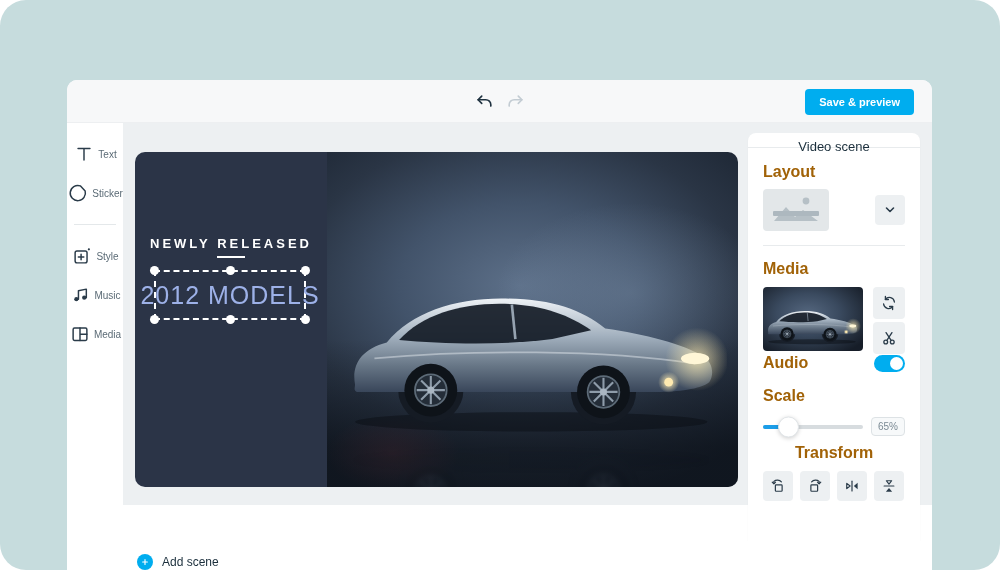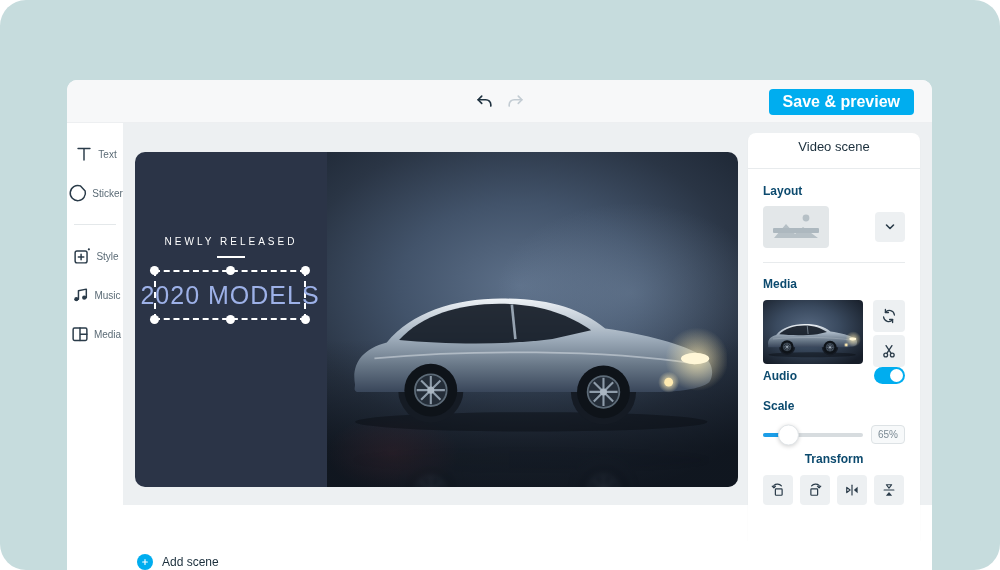--- a/index.html
+++ b/index.html
@@ -11,41 +11,41 @@
   .window { position:absolute; left:67px; top:80px; width:865px; height:490px;
             background:#fff; border-radius:10px 10px 0 0; overflow:hidden; }
 
   .topbar { position:absolute; top:0; left:0; right:0; height:43px;
             background:#f7f8f9; border-bottom:1px solid #edeff1; }
   .history { position:absolute; left:50%; top:12px; transform:translateX(-50%);
              display:flex; gap:12px; }
   .history svg { width:20px; height:20px; cursor:pointer; }
   .save-btn { position:absolute; right:18px; top:9px; height:26px; padding:0 14px;
               background:#00adef; border:none; border-radius:4px; color:#fff;
-              font-size:16px; font-weight:bold; font-family:inherit; cursor:pointer; }
+              font-size:11px; font-weight:bold; font-family:inherit; cursor:pointer; }
 
   
   .sidebar { position:absolute; left:0; top:43px; bottom:0; width:56px; background:#fff;
              display:flex; flex-direction:column; align-items:center; padding-top:20px; }
   .side-item { display:flex; flex-direction:row; align-items:center; gap:3px;
                margin-bottom:17px; cursor:pointer; }
   .side-item svg { width:22px; height:22px; }
   .side-label { font-size:10px; color:#5b6b76; }
   .side-divider { width:42px; height:1px; background:#e4e8ea; margin:3px 0 20px; }
 
   
   .workzone { position:absolute; left:56px; top:43px; right:0; bottom:0; background:#fff; }
   .canvas-zone { position:absolute; left:0; top:0; right:0; height:382px; background:#edf0f2; }
 
   
   .scene { position:absolute; left:12px; top:29px; width:603px; height:335px;
            border-radius:10px; overflow:hidden; display:flex; }
   .scene-left { width:192px; height:100%; background:#2b3447; position:relative; }
   .eyebrow { position:absolute; top:84px; width:100%; text-align:center; color:#fff;
-             font-size:10px; font-weight:normal; letter-spacing:3px; }
+             font-size:13px; font-weight:bold; letter-spacing:3px; }
   .eyebrow-line { position:absolute; top:104px; left:50%; transform:translateX(-50%);
                   width:28px; height:2px; background:#fff; }
   .sel-box { position:absolute; left:19px; top:118px; width:152px; height:50px;
              border:2px dashed #fff; display:flex; align-items:center; justify-content:center;
              cursor:move; }
   .headline { font-size:25px; color:#9db1e8; letter-spacing:1px; white-space:nowrap; }
   .handle { position:absolute; width:9px; height:9px; background:#fff; border-radius:50%; }
   .h-tl{left:-6px;top:-6px} .h-tc{left:calc(50% - 4.5px);top:-6px} .h-tr{right:-6px;top:-6px}
   .h-bl{left:-6px;bottom:-6px} .h-bc{left:calc(50% - 4.5px);bottom:-6px} .h-br{right:-6px;bottom:-6px}
 
@@ -56,24 +56,24 @@
       radial-gradient(320px 220px at 47% 40%, #5d7089 0%, #42536a 38%, #2a3545 70%, #1a2330 100%); }
   .scene-right::after { content:""; position:absolute; inset:0;
       background:linear-gradient(transparent 56%, rgba(8,12,18,.55) 88%); }
   .car-main { position:absolute; left:12px; bottom:44px; width:388px; height:185px; z-index:2; }
   .car-reflect { position:absolute; left:12px; top:287px; width:388px; height:185px;
                  transform:scaleY(-1); opacity:.13; filter:blur(2px); z-index:1; }
 
   
   .panel { position:absolute; top:10px; right:12px; width:172px; height:calc(100% - 10px);
            background:#fff; border-radius:8px 8px 0 0; box-shadow:0 1px 2px rgba(0,0,0,.04); }
-  .panel-title { height:36px; line-height:28px; text-align:center; font-size:13px;
+  .panel-title { height:15px; line-height:28px; text-align:center; font-size:13px;
                  color:#1a2e3b; border-bottom:1px solid #e8ebed; }
   .panel-body { padding:0 15px; }
-  .p-label { font-size:12px; font-weight:bold; color:#0c4a6e; }
+  .p-label { font-size:16px; font-weight:bold; color:#a16207; }
   .lab-layout { margin-top:15px; }
   .layout-row { margin-top:8px; display:flex; justify-content:space-between; align-items:flex-start; }
   .layout-thumb { width:66px; height:42px; background:#e3e7e9; border-radius:4px;
                   display:flex; align-items:center; justify-content:center; cursor:pointer; }
   .sq-btn { width:30px; height:30px; background:#edf0f2; border:none; border-radius:4px;
             display:flex; align-items:center; justify-content:center; cursor:pointer; }
   .layout-row .sq-btn { margin-top:6px; }
   .p-divider { height:1px; background:#e8ebed; margin:14px 0; }
   .media-row { margin-top:9px; display:flex; justify-content:space-between; }
   .media-thumb { width:100px; height:64px; border-radius:4px; overflow:hidden; position:relative;
@@ -231,21 +231,21 @@
   </div>
 
   <div class="workzone">
     <div class="canvas-zone">
 
       <div class="scene">
         <div class="scene-left">
           <div class="eyebrow">NEWLY RELEASED</div>
           <div class="eyebrow-line"></div>
           <div class="sel-box">
-            <span class="headline">2020 MODELS</span>
+            <span class="headline">2012 MODELS</span>
             <span class="handle h-tl"></span>
             <span class="handle h-tc"></span>
             <span class="handle h-tr"></span>
             <span class="handle h-bl"></span>
             <span class="handle h-bc"></span>
             <span class="handle h-br"></span>
           </div>
         </div>
         <div class="scene-right">
           <svg class="car-reflect">

